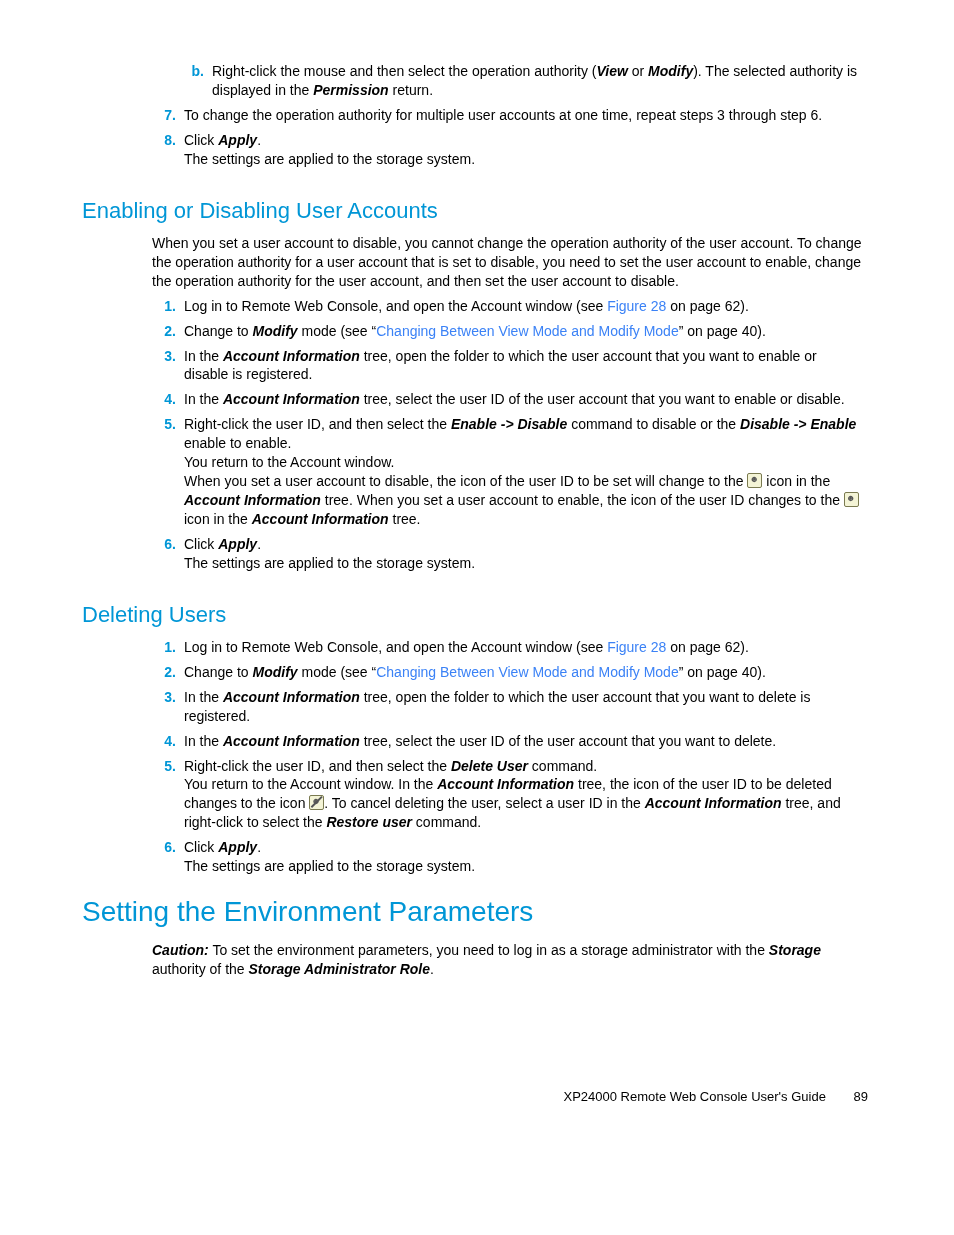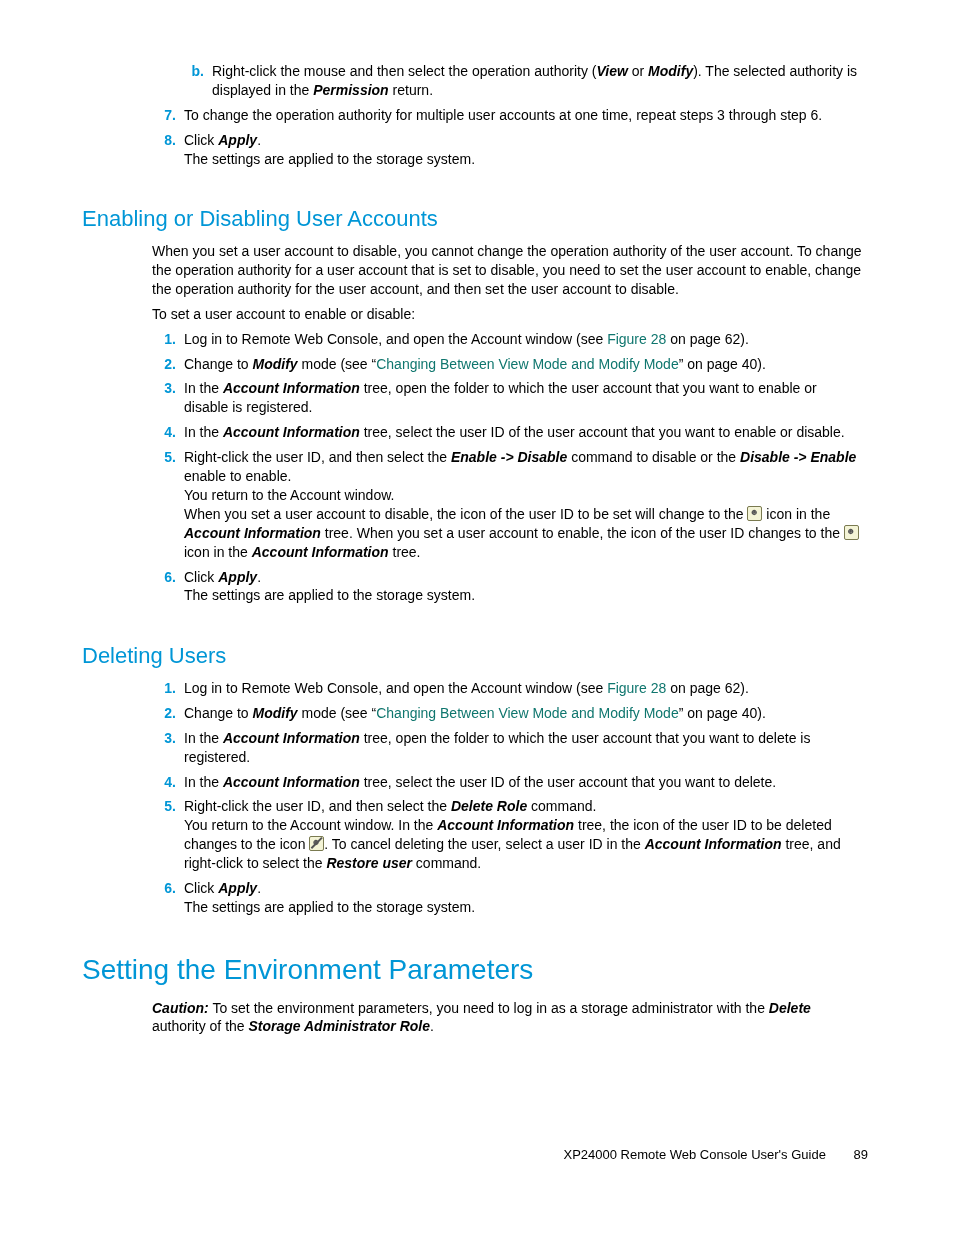--- a/index.html
+++ b/index.html
@@ -32,30 +32,30 @@
     color: #0096d6;
     width: 24px;
     text-align: right;
   }
   ol.alpha > li > .num { color: #0096d6; }
   .bold { font-weight: bold; font-style: italic; }
   h2.section {
     font-weight: normal;
     color: #0096d6;
     font-size: 22px;
-    margin: 36px 0 8px 0;
+    margin: 28px 0 8px 0;
   }
   h1.chapter {
     font-weight: normal;
     color: #0096d6;
     font-size: 28px;
-    margin: 34px 0 10px 0;
+    margin: 17px 0 10px 0;
   }
   p { margin: 6px 0; }
-  a.link { color: #0f766e; text-decoration: none; }
+  a.link { color: #3b82f6; text-decoration: none; }
   .ital { font-style: italic; }
   .footer {
     margin-top: 110px;
     text-align: right;
     font-size: 13px;
     padding-right: 4px;
   }
   .footer .pg { display: inline-block; margin-left: 24px; }
   .icon {
     display: inline-block;
@@ -105,21 +105,20 @@
         <span>Click </span><span class="bold">Apply</span><span>.</span><br>
         <span>The settings are applied to the storage system.</span>
       </span>
     </li>
   </ol>
 </div>
 
 <h2 class="section">Enabling or Disabling User Accounts</h2>
 <div class="indent-body">
   <p>When you set a user account to disable, you cannot change the operation authority of the user account. To change the operation authority for a user account that is set to disable, you need to set the user account to enable, change the operation authority for the user account, and then set the user account to disable.</p>
-  <p>To set a user account to enable or disable:</p>
 
   <ol class="numlist">
     <li>
       <span class="num">1.</span>
       <span>
         <span>Log in to Remote Web Console, and open the Account window (see </span><a class="link">Figure 28</a><span> on page 62).</span>
       </span>
     </li>
     <li>
       <span class="num">2.</span>
@@ -181,37 +180,37 @@
     </li>
     <li>
       <span class="num">4.</span>
       <span>
         <span>In the </span><span class="bold">Account Information</span><span> tree, select the user ID of the user account that you want to delete.</span>
       </span>
     </li>
     <li>
       <span class="num">5.</span>
       <span>
-        <span>Right-click the user ID, and then select the </span><span class="bold">Delete Role</span><span> command.</span><br>
+        <span>Right-click the user ID, and then select the </span><span class="bold">Delete User</span><span> command.</span><br>
         <span>You return to the Account window. In the </span><span class="bold">Account Information</span><span> tree, the icon of the user ID to be deleted changes to the icon </span><span class="icon strike"></span><span>. To cancel deleting the user, select a user ID in the </span><span class="bold">Account Information</span><span> tree, and right-click to select the </span><span class="bold">Restore user</span><span> command.</span>
       </span>
     </li>
     <li>
       <span class="num">6.</span>
       <span>
         <span>Click </span><span class="bold">Apply</span><span>.</span><br>
         <span>The settings are applied to the storage system.</span>
       </span>
     </li>
   </ol>
 </div>
 
 <h1 class="chapter">Setting the Environment Parameters</h1>
 <div class="indent-body">
   <p>
-    <span class="bold ital">Caution:</span><span> To set the environment parameters, you need to log in as a storage administrator with the </span><span class="bold">Delete</span><span> authority of the </span><span class="bold">Storage Administrator Role</span><span>.</span>
+    <span class="bold ital">Caution:</span><span> To set the environment parameters, you need to log in as a storage administrator with the </span><span class="bold">Storage</span><span> authority of the </span><span class="bold">Storage Administrator Role</span><span>.</span>
   </p>
 </div>
 
 <div class="footer">
   <span>XP24000 Remote Web Console User's Guide</span>
   <span class="pg">89</span>
 </div>
 
 </body></html>

